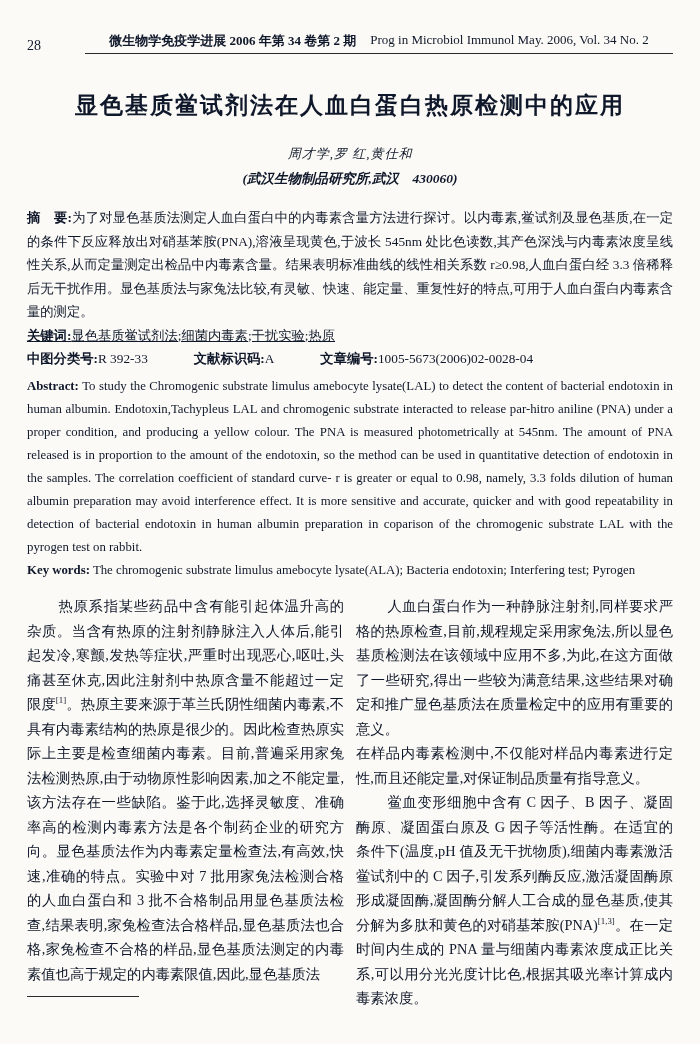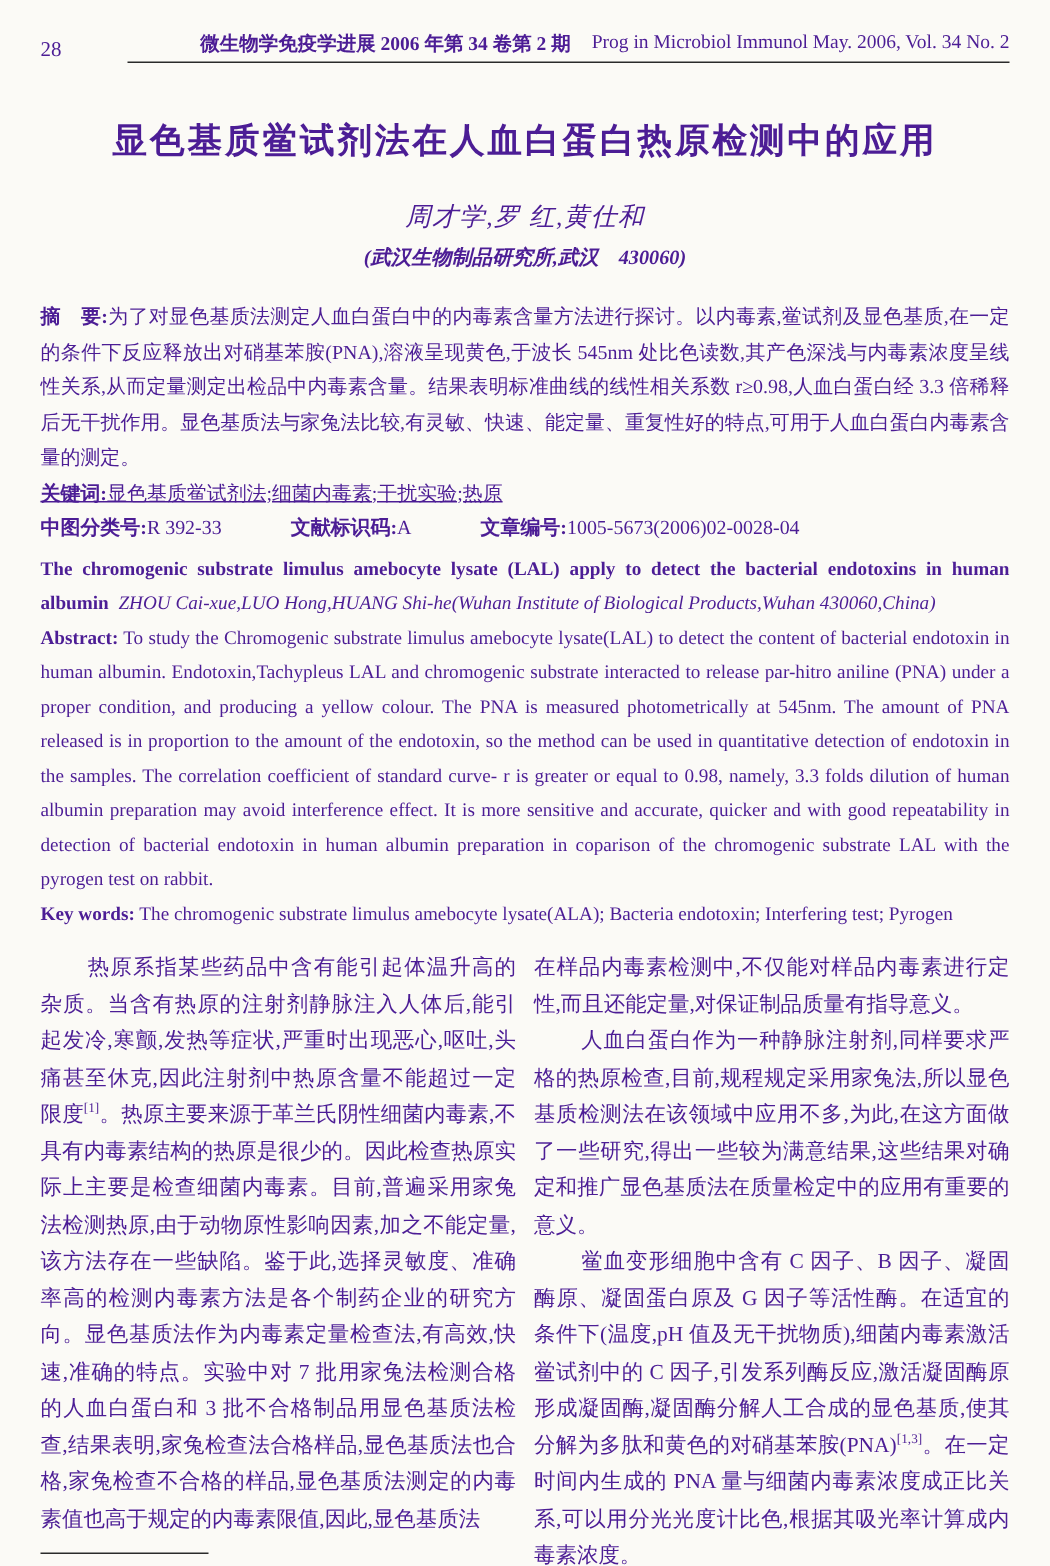--- a/index.html
+++ b/index.html
@@ -1,30 +1,30 @@
 <!DOCTYPE html>
 <html><head>
 <meta charset="utf-8">
 <style>
   html,body{margin:0;padding:0;background:#e8e8e8;}
   .page{
     width:700px;height:1044px;box-sizing:border-box;
-    background:#fbfaf6;color:#4c1d95;
+    background:#fbfaf6;color:#0f172a;
     font-family:"Liberation Serif","DejaVu Serif",serif;
-    padding:20px 27px 0 27px;position:relative;overflow:hidden;
+    padding:32px 27px 0 27px;position:relative;overflow:hidden;
   }
   
   .page-header{display:flex;align-items:flex-end;font-size:13px;}
   .page-num{font-size:14px;min-width:58px;}
-  .journal-line{flex:1;display:flex;justify-content:flex-end;
+  .journal-line{flex:1;display:flex;justify-content:center;
     border-bottom:1.6px solid #2a2a2a;padding-bottom:3px;gap:14px;}
   .journal-cn{font-weight:bold;font-family:"Liberation Serif",serif;}
   
   .title{margin:36px 10px 0;text-align:center;font-size:23px;font-weight:bold;letter-spacing:2px;}
-  .authors{margin-top:24px;text-align:center;font-size:17px;font-style:italic;letter-spacing:1px;font-family:Liberation Serif, serif;}
+  .authors{margin-top:24px;text-align:center;font-size:13px;font-style:italic;letter-spacing:1px;font-family:Liberation Serif, serif;}
   .affiliation{margin-top:7px;text-align:center;font-size:13.5px;font-style:italic;font-weight:bold;}
   
   .abstract-cn{margin:18px 0 0;font-size:13.3px;line-height:23.5px;text-align:justify;}
   .lbl{font-weight:bold;}
   .keywords-cn{margin:0;font-size:13.3px;line-height:23.5px;text-decoration:underline;}
   .meta-line{margin:0;font-size:13.3px;line-height:24px;}
   .sp{margin-right:46px;}
   
   .english{margin-top:4px;font-size:12.8px;line-height:23px;text-align:justify;}
   .english p{margin:0;}
@@ -58,33 +58,32 @@
   <div class="authors">周才学,罗 红,黄仕和</div>
   <div class="affiliation">(武汉生物制品研究所,武汉　430060)</div>
 
   <p class="abstract-cn"><span class="lbl">摘　要:</span><span>为了对显色基质法测定人血白蛋白中的内毒素含量方法进行探讨。以内毒素,鲎试剂及显色基质,在一定的条件下反应释放出对硝基苯胺(PNA),溶液呈现黄色,于波长 545nm 处比色读数,其产色深浅与内毒素浓度呈线性关系,从而定量测定出检品中内毒素含量。结果表明标准曲线的线性相关系数 r≥0.98,人血白蛋白经 3.3 倍稀释后无干扰作用。显色基质法与家兔法比较,有灵敏、快速、能定量、重复性好的特点,可用于人血白蛋白内毒素含量的测定。</span></p>
 
   <p class="keywords-cn"><span class="lbl">关键词:</span><span>显色基质鲎试剂法;细菌内毒素;干扰实验;热原</span></p>
 
   <p class="meta-line"><span class="lbl">中图分类号:</span><span class="sp">R 392-33</span><span class="lbl">文献标识码:</span><span class="sp">A</span><span class="lbl">文章编号:</span><span>1005-5673(2006)02-0028-04</span></p>
 
   <div class="english">
-    <p><span class="en-title">The chromogenic substrate limulus amebocyte lysate (LAL) apply to detect the bacterial endotoxins in human albumin</span>&nbsp;&nbsp;<span class="en-authors">ZHOU Cai-xue,LUO Hong,HUANG Shi-he(Wuhan Institute of Biological Products,Wuhan 430060,China)</span></p>
     <p><span class="en-title">Abstract:</span> <span>To study the Chromogenic substrate limulus amebocyte lysate(LAL) to detect the content of bacterial endotoxin in human albumin. Endotoxin,Tachypleus LAL and chromogenic substrate interacted to release par-hitro aniline (PNA) under a proper condition, and producing a yellow colour. The PNA is measured photometrically at 545nm. The amount of PNA released is in proportion to the amount of the endotoxin, so the method can be used in quantitative detection of endotoxin in the samples. The correlation coefficient of standard curve- r is greater or equal to 0.98, namely, 3.3 folds dilution of human albumin preparation may avoid interference effect. It is more sensitive and accurate, quicker and with good repeatability in detection of bacterial endotoxin in human albumin preparation in coparison of the chromogenic substrate LAL with the pyrogen test on rabbit.</span></p>
     <p class="en-kw"><span class="en-title">Key words:</span> <span>The chromogenic substrate limulus amebocyte lysate(ALA); Bacteria endotoxin; Interfering test; Pyrogen</span></p>
   </div>
 
   <div class="columns">
     <div class="col">
       <p class="body-p indent">热原系指某些药品中含有能引起体温升高的杂质。当含有热原的注射剂静脉注入人体后,能引起发冷,寒颤,发热等症状,严重时出现恶心,呕吐,头痛甚至休克,因此注射剂中热原含量不能超过一定限度<sup>[1]</sup>。热原主要来源于革兰氏阴性细菌内毒素,不具有内毒素结构的热原是很少的。因此检查热原实际上主要是检查细菌内毒素。目前,普遍采用家兔法检测热原,由于动物原性影响因素,加之不能定量,该方法存在一些缺陷。鉴于此,选择灵敏度、准确率高的检测内毒素方法是各个制药企业的研究方向。显色基质法作为内毒素定量检查法,有高效,快速,准确的特点。实验中对 7 批用家兔法检测合格的人血白蛋白和 3 批不合格制品用显色基质法检查,结果表明,家兔检查法合格样品,显色基质法也合格,家兔检查不合格的样品,显色基质法测定的内毒素值也高于规定的内毒素限值,因此,显色基质法</p>
       <div class="footnote">
         <div class="fn-rule"></div>
 
       </div>
     </div>
     <div class="col">
+      <p class="body-p indent">人血白蛋白作为一种静脉注射剂,同样要求严格的热原检查,目前,规程规定采用家兔法,所以显色基质检测法在该领域中应用不多,为此,在这方面做了一些研究,得出一些较为满意结果,这些结果对确定和推广显色基质法在质量检定中的应用有重要的意义。</p>
       <p class="body-p">在样品内毒素检测中,不仅能对样品内毒素进行定性,而且还能定量,对保证制品质量有指导意义。</p>
-      <p class="body-p indent">人血白蛋白作为一种静脉注射剂,同样要求严格的热原检查,目前,规程规定采用家兔法,所以显色基质检测法在该领域中应用不多,为此,在这方面做了一些研究,得出一些较为满意结果,这些结果对确定和推广显色基质法在质量检定中的应用有重要的意义。</p>
       <p class="body-p indent">鲎血变形细胞中含有 C 因子、B 因子、凝固酶原、凝固蛋白原及 G 因子等活性酶。在适宜的条件下(温度,pH 值及无干扰物质),细菌内毒素激活鲎试剂中的 C 因子,引发系列酶反应,激活凝固酶原形成凝固酶,凝固酶分解人工合成的显色基质,使其分解为多肽和黄色的对硝基苯胺(PNA)<sup>[1,3]</sup>。在一定时间内生成的 PNA 量与细菌内毒素浓度成正比关系,可以用分光光度计比色,根据其吸光率计算成内毒素浓度。</p>
     </div>
   </div>
 
 </div>
 
 </body></html>

